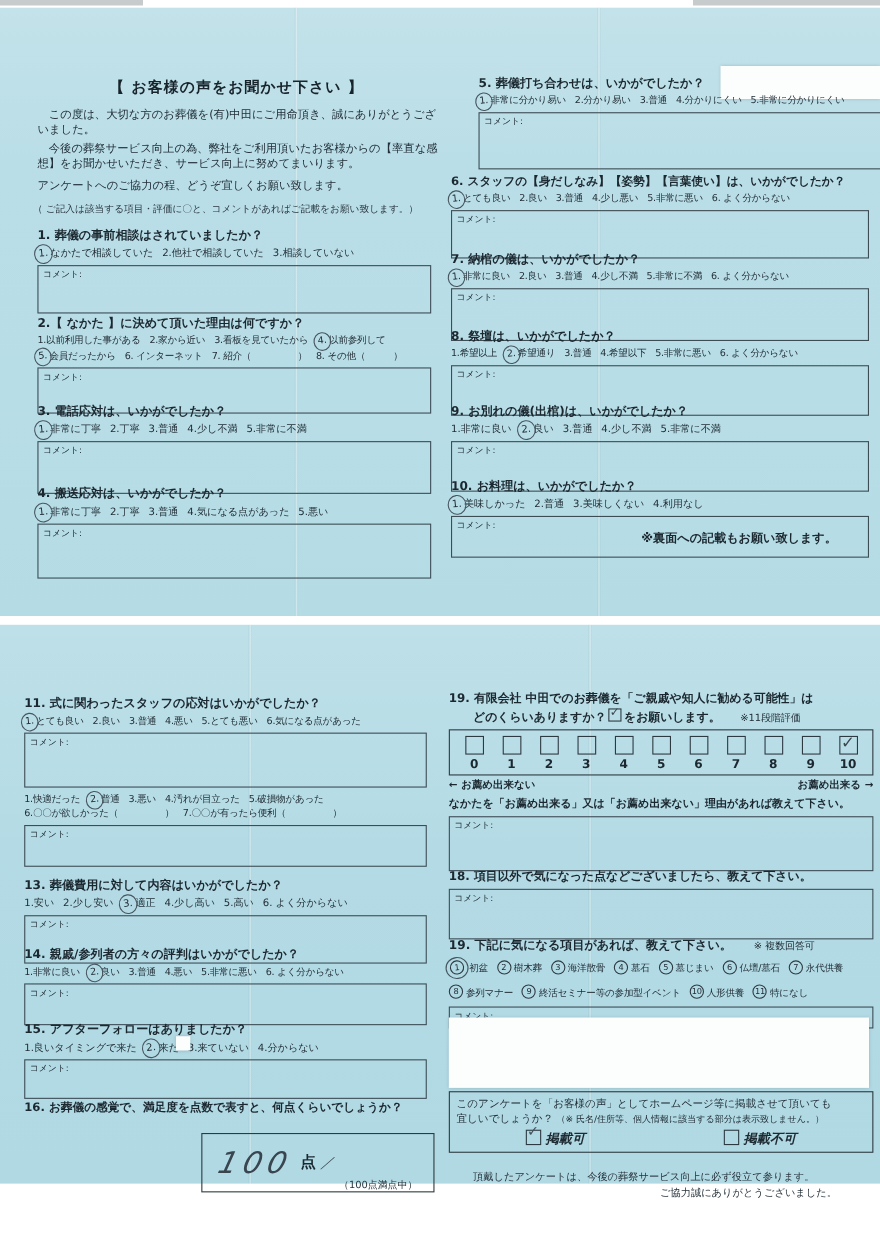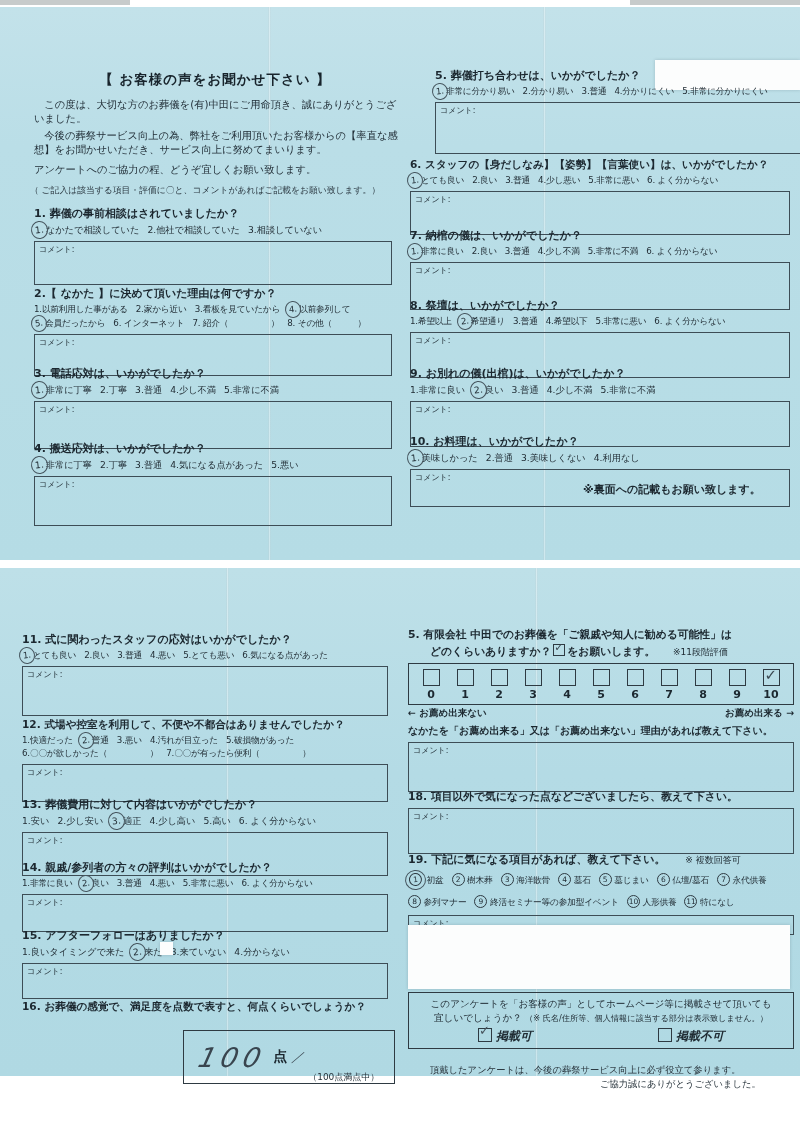--- a/index.html
+++ b/index.html
@@ -159,21 +159,20 @@
 
   <div class="q" style="left:22px;top:64px;width:366px;">
     <div class="qtitle">11. 式に関わったスタッフの応対はいかがでしたか？</div>
     <div class="opts tight"><span class="opt"><span class="handcircle"><span class="num">1.</span></span><span>とても良い</span></span><span class="opt"><span class="num">2.</span><span>良い</span></span><span class="opt"><span class="num">3.</span><span>普通</span></span><span class="opt"><span class="num">4.</span><span>悪い</span></span><span class="opt"><span class="num">5.</span><span>とても悪い</span></span><span class="opt"><span class="num">6.</span><span>気になる点があった</span></span></div>
     <div class="cbox" style="height:48px;">
       <span class="clabel">コメント:</span>
     </div>
   </div>
 
   <div class="q" style="left:22px;top:150px;width:366px;">
-    <div class="qtitle" style="font-size:10.6px;">12. 式場や控室を利用して、不便や不都合はありませんでしたか？</div>
     <div class="opts tight"><span class="opt"><span class="num">1.</span><span>快適だった</span></span><span class="opt"><span class="handcircle"><span class="num">2.</span></span><span>普通</span></span><span class="opt"><span class="num">3.</span><span>悪い</span></span><span class="opt"><span class="num">4.</span><span>汚れが目立った</span></span><span class="opt"><span class="num">5.</span><span>破損物があった</span></span></div>
     <div class="opts tight" style="margin-top:1px;"><span class="opt"><span class="num">6.</span><span>〇〇が欲しかった（　　　　　）</span></span><span class="opt"><span class="num">7.</span><span>〇〇が有ったら便利（　　　　　）</span></span></div>
     <div class="cbox" style="height:36px;">
       <span class="clabel">コメント:</span>
     </div>
   </div>
 
   <div class="q" style="left:22px;top:229px;width:366px;">
     <div class="qtitle">13. 葬儀費用に対して内容はいかがでしたか？</div>
     <div class="opts"><span class="opt"><span class="num">1.</span><span>安い</span></span><span class="opt"><span class="num">2.</span><span>少し安い</span></span><span class="opt"><span class="handcircle"><span class="num">3.</span></span><span>適正</span></span><span class="opt"><span class="num">4.</span><span>少し高い</span></span><span class="opt"><span class="num">5.</span><span>高い</span></span><span class="opt"><span class="num">6.</span><span> よく分からない</span></span></div>
@@ -203,21 +202,21 @@
     <div class="qtitle" style="font-size:10.6px;">16. お葬儀の感覚で、満足度を点数で表すと、何点くらいでしょうか？</div>
   </div>
   <div class="score-box" style="left:183px;top:462px;width:210px;height:52px;">
     <span class="score-hand">100</span>
     <span class="score-unit">点</span>
     <span class="score-slash">／</span>
     <span class="score-suffix">（100点満点中）</span>
   </div>
 
   <div class="q" style="left:408px;top:60px;width:386px;">
-    <div class="qtitle" style="font-size:10.8px;">5. 有限会社 中田でのお葬儀を「ご親戚や知人に勧める可能性」は</div>
+    <div class="qtitle" style="font-size:10.8px;">19. 有限会社 中田でのお葬儀を「ご親戚や知人に勧める可能性」は</div>
     <div class="qtitle" style="font-size:10.8px;margin:2px 0 4px 22px;">
       <span>どのくらいありますか？</span><span class="minicb checked"></span><span>をお願いします。</span>
       <span style="font-weight:normal;font-size:9px;margin-left:14px;">※11段階評価</span>
     </div>
     <div class="scalebox">
         <div class="scell">
           <div class="sbox"></div>
           <div class="snum">0</div>
         </div>
         <div class="scell">
@@ -285,21 +284,21 @@
     </div>
     <div class="opts tight" style="margin-top:6px;"><span class="opt"><span class="handcircle"><span class="num enc">1</span></span><span> 初盆</span></span><span class="opt"><span class="num enc">2</span><span> 樹木葬</span></span><span class="opt"><span class="num enc">3</span><span> 海洋散骨</span></span><span class="opt"><span class="num enc">4</span><span> 墓石</span></span><span class="opt"><span class="num enc">5</span><span> 墓じまい</span></span><span class="opt"><span class="num enc">6</span><span> 仏壇/墓石</span></span><span class="opt"><span class="num enc">7</span><span> 永代供養</span></span></div>
     <div class="opts tight" style="margin-top:8px;"><span class="opt"><span class="num enc">8</span><span> 参列マナー</span></span><span class="opt"><span class="num enc">9</span><span> 終活セミナー等の参加型イベント</span></span><span class="opt"><span class="num enc">10</span><span> 人形供養</span></span><span class="opt"><span class="num enc">11</span><span> 特になし</span></span></div>
     <div class="cbox" style="height:18px;margin-top:6px;">
       <span class="clabel">コメント:</span>
     </div>
   </div>
 
   <div class="redact" style="left:408px;top:357px;width:382px;height:64px;"></div>
 
-  <div class="q pubbox" style="left:408px;top:424px;width:372px;text-align:center;">
+  <div class="q pubbox" style="left:408px;top:424px;width:372px;">
     <div>このアンケートを「お客様の声」としてホームページ等に掲載させて頂いても</div>
     <div>
       <span>宜しいでしょうか？</span>
       <span class="pubsmall">（※ 氏名/住所等、個人情報に該当する部分は表示致しません。）</span>
     </div>
     <div class="pubrow">
       <span><span class="cb checked"></span><span>掲載可</span></span>
       <span><span class="cb"></span><span>掲載不可</span></span>
     </div>
   </div>

